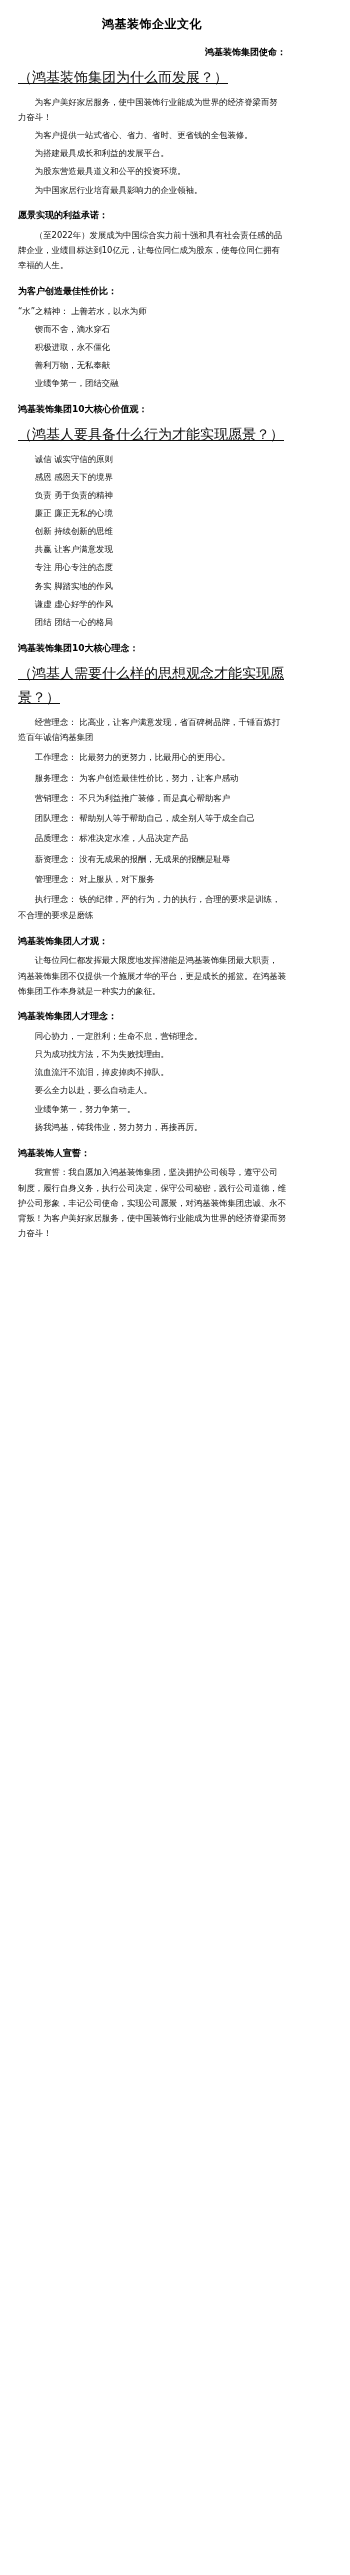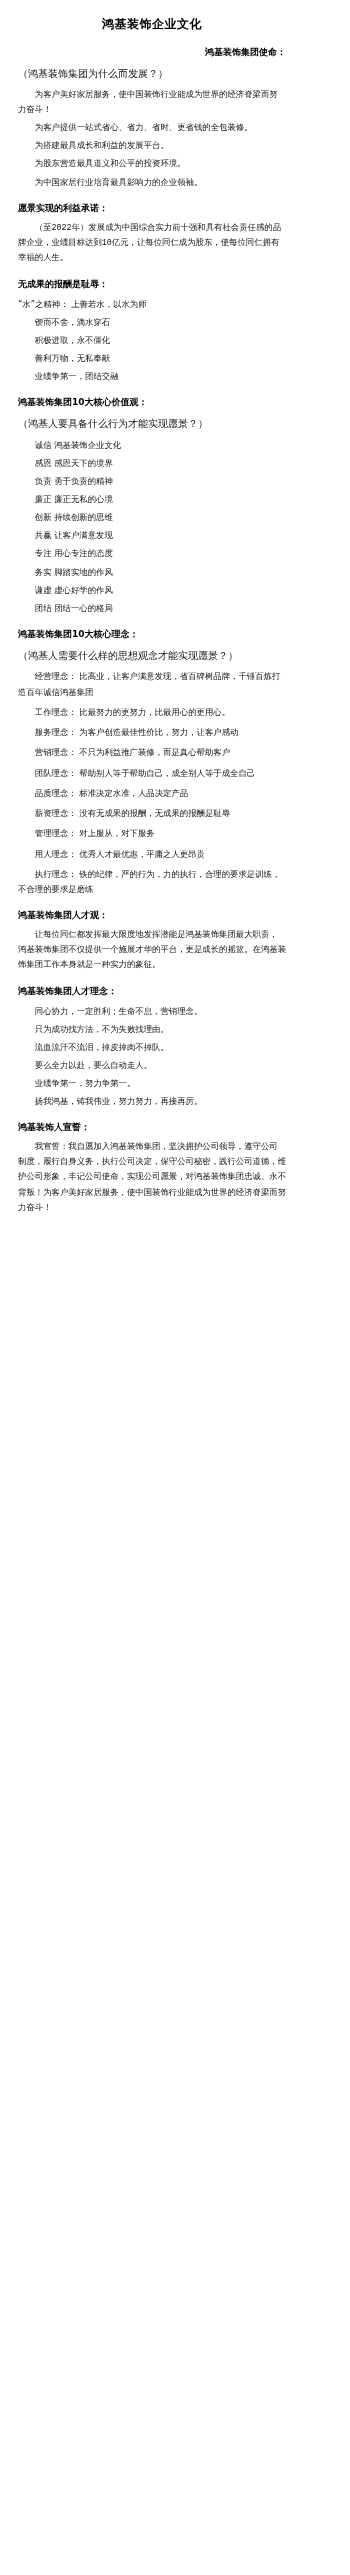--- a/index.html
+++ b/index.html
@@ -27,32 +27,33 @@
   }
   .h2 {
     font-size: 9px;
     font-weight: bold;
     color: #000;
     margin: 11.5px 0 5.2px 0;
     line-height: 1.5;
   }
   .h2.first { margin-top: 3.1px; text-align: right; }
   .q {
-    font-size: 10px;
+    font-size: 14px;
     line-height: 1.75;
     margin: 4.2px 0 5.2px 0;
     color: #111;
+    text-decoration: underline;
   }
   .p {
     font-size: 8.4px;
     line-height: 1.8;
     margin: 3.1px 0;
     color: #111;
   }
-  .p.indent { text-indent: 2em; font-family: Liberation Mono, monospace; }
+  .p.indent { text-indent: 2em; }
   .spirit-line {
     font-size: 8.4px;
     line-height: 1.85;
     margin: 2.6px 0;
     color: #111;
   }
   .spirit-line.ind { text-indent: 2em; }
   .core-line {
     font-size: 8.4px;
     line-height: 1.85;
@@ -92,32 +93,32 @@
     <div class="p indent">为中国家居行业培育最具影响力的企业领袖。</div>
   </div>
 
 
   <div>
     <div class="h2">愿景实现的利益承诺：</div>
     <div class="p indent">（至2022年）发展成为中国综合实力前十强和具有社会责任感的品牌企业，业绩目标达到10亿元，让每位同仁成为股东，使每位同仁拥有幸福的人生。</div>
   </div>
 
   <div>
-    <div class="h2">无成果的报酬是耻辱：</div>
+    <div class="h2">为客户创造最佳性价比：</div>
     <div class="spirit-line">“水”之精神： 上善若水，以水为师</div>
     <div class="spirit-line ind">锲而不舍，滴水穿石</div>
     <div class="spirit-line ind">积极进取，永不僵化</div>
     <div class="spirit-line ind">善利万物，无私奉献</div>
     <div class="spirit-line ind">业绩争第一，团结交融</div>
   </div>
 
   <div>
     <div class="h2">鸿基装饰集团10大核心价值观：</div>
     <div class="q">（鸿基人要具备什么行为才能实现愿景？）</div>
-    <div class="core-line">诚信 鸿基装饰企业文化</div>
+    <div class="core-line">诚信 诚实守信的原则</div>
     <div class="core-line">感恩 感恩天下的境界</div>
     <div class="core-line">负责 勇于负责的精神</div>
     <div class="core-line">廉正 廉正无私的心境</div>
     <div class="core-line">创新 持续创新的思维</div>
     <div class="core-line">共赢 让客户满意发现</div>
     <div class="core-line">专注 用心专注的态度</div>
     <div class="core-line">务实 脚踏实地的作风</div>
     <div class="core-line">谦虚 虚心好学的作风</div>
     <div class="core-line">团结 团结一心的格局</div>
   </div>
@@ -126,21 +127,20 @@
     <div class="h2">鸿基装饰集团10大核心理念：</div>
     <div class="q">（鸿基人需要什么样的思想观念才能实现愿景？）</div>
     <div class="idea-line">经营理念： 比高业，让客户满意发现，省百碑树品牌，千锤百炼打造百年诚信鸿基集团</div>
     <div class="idea-line">工作理念： 比最努力的更努力，比最用心的更用心。</div>
     <div class="idea-line">服务理念： 为客户创造最佳性价比，努力，让客户感动</div>
     <div class="idea-line">营销理念： 不只为利益推广装修，而是真心帮助客户</div>
     <div class="idea-line">团队理念： 帮助别人等于帮助自己，成全别人等于成全自己</div>
     <div class="idea-line">品质理念： 标准决定水准，人品决定产品</div>
     <div class="idea-line">薪资理念： 没有无成果的报酬，无成果的报酬是耻辱</div>
     <div class="idea-line">管理理念： 对上服从，对下服务</div>
-    <div class="idea-line">用人理念： 优秀人才最优惠，平庸之人更昂贵</div>
     <div class="idea-line">执行理念： 铁的纪律，严的行为，力的执行，合理的要求是训练，不合理的要求是磨练</div>
   </div>
 
   <div>
     <div class="h2">鸿基装饰集团人才观：</div>
     <div class="p indent">让每位同仁都发挥最大限度地发挥潜能是鸿基装饰集团最大职责，鸿基装饰集团不仅提供一个施展才华的平台，更是成长的摇篮。在鸿基装饰集团工作本身就是一种实力的象征。</div>
   </div>
 
   <div>
     <div class="h2">鸿基装饰集团人才理念：</div>

